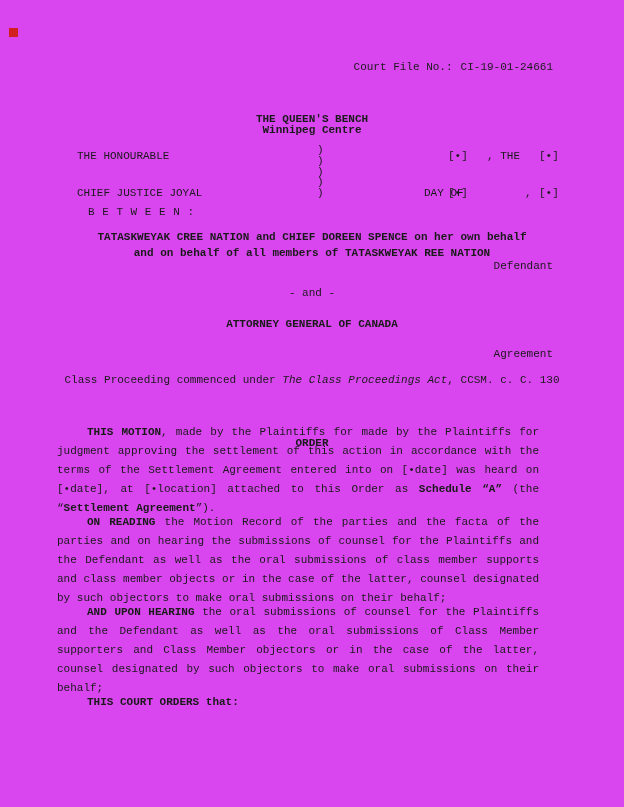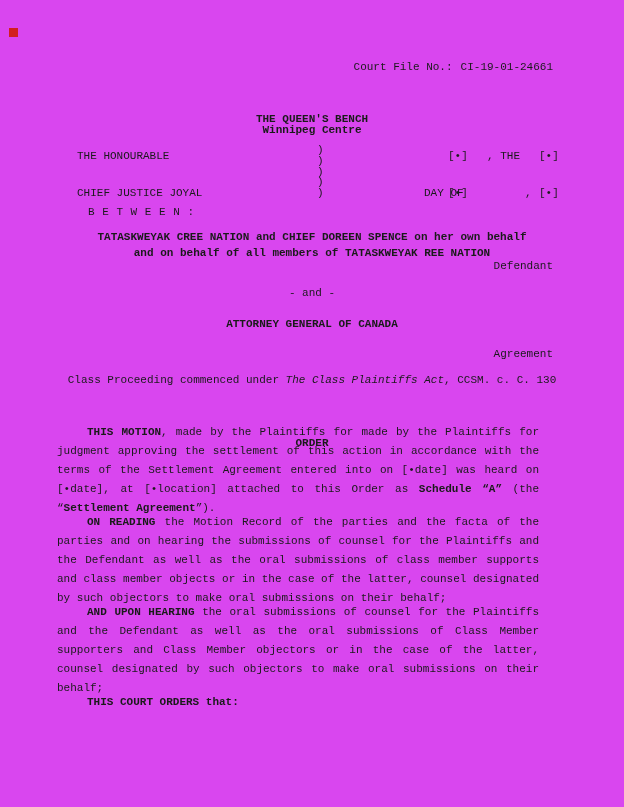--- a/index.html
+++ b/index.html
@@ -90,21 +90,21 @@
     <div>and on behalf of all members of TATASKWEYAK REE NATION</div>
   </div>
   <div class="t plaintiffs-role">Defendant</div>
 
   <div class="t center and-sep">- and -</div>
 
   <div class="t center bold agc">ATTORNEY GENERAL OF CANADA</div>
   <div class="t defendant-role">Agreement</div>
 
   <div class="t center proceeding">
-    <span>Class Proceeding commenced under </span><span class="italic">The Class Plaintiffs Act</span><span>, CCSM. c. C. 130</span>
+    <span>Class Proceeding commenced under </span><span class="italic">The Class Proceedings Act</span><span>, CCSM. c. C. 130</span>
   </div>
 
   <div class="t center bold order-title">ORDER</div>
 
   <div class="para p1">
     <span class="bold">THIS MOTION</span><span>, made by the Plaintiffs for made by the Plaintiffs for judgment approving the settlement of this action in accordance with the terms of the Settlement Agreement entered into on [•date] was heard on [•date], at [•location] attached to this Order as </span><span class="bold">Schedule “A”</span><span> (the “</span><span class="bold">Settlement Agreement</span><span>”).</span>
   </div>
 
   <div class="para p3">
     <span class="bold">AND UPON HEARING</span><span> the oral submissions of counsel for the Plaintiffs and the Defendant as well as the oral submissions of Class Member supporters and Class Member objectors or in the case of the latter, counsel designated by such objectors to make oral submissions on their behalf;</span>

